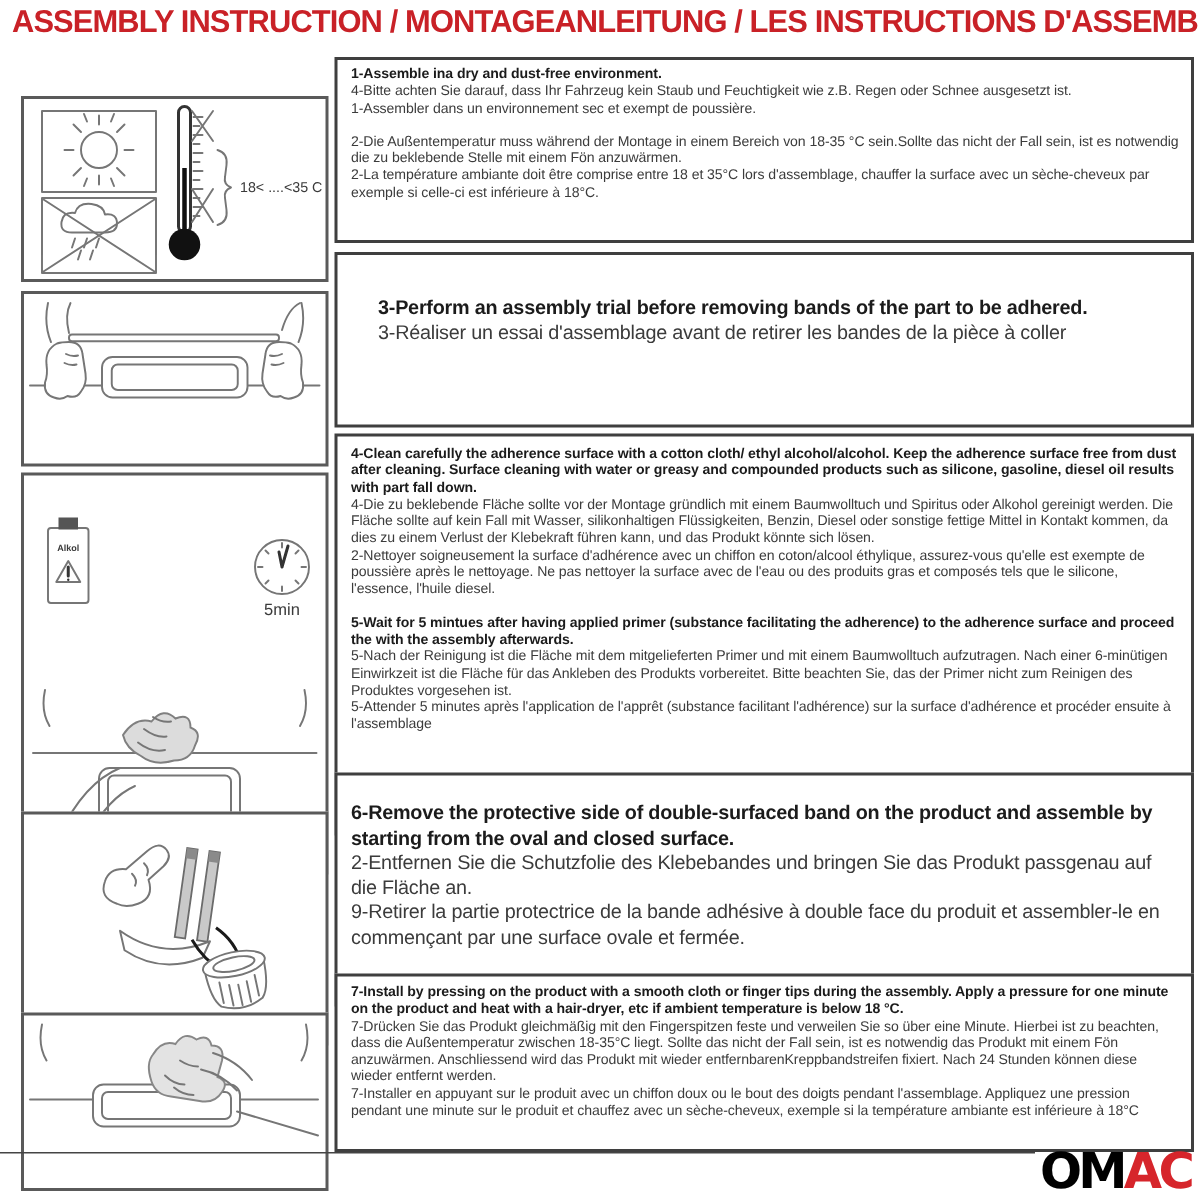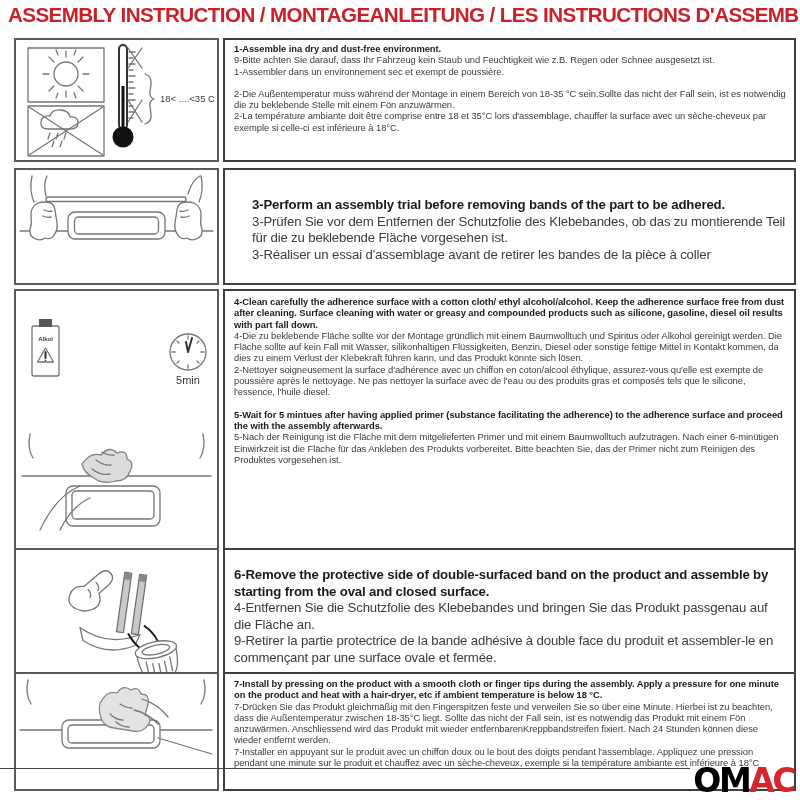--- a/index.html
+++ b/index.html
@@ -2,27 +2,27 @@
 <html><head>
 <meta charset="utf-8">
 <style>
   html,body{margin:0;padding:0;background:#fff;}
   .page{position:relative;width:800px;height:800px;background:#fff;overflow:hidden;
         font-family:"Liberation Sans",sans-serif;}
   .title{position:absolute;top:3px;left:0;width:800px;text-align:center;
          font-size:21px;font-weight:bold;color:#c92127;letter-spacing:-0.6px;
          transform:scaleX(0.98);white-space:nowrap;}
   .cell{position:absolute;background:#fff;border:2px solid #f97316;box-sizing:border-box;}
-  .cell-l{left:14px;width:205px;border-color:#5a5a5a;}
+  .cell-l{left:14px;width:205px;border-color:#5a5a5a;margin-top:26px;}
   .cell-r{left:223px;width:573px;border-color:#3f3f3f;}
   .r1{top:38px;height:124px}
   .r2{top:168px;height:117px}
   .r3{top:289px;height:268px}
-  .r4{top:548px;height:156px}
-  .r5{top:672px;height:119px}
+  .r4{top:515px;height:156px}
+  .r5{top:649px;height:119px}
   .txt{padding:3px 8px 0 9px;}
   .txt p{margin:0;}
   .small p{font-size:9.4px;line-height:11.3px;letter-spacing:-0.05px;}
   .large p{font-size:13.2px;line-height:16.6px;letter-spacing:-0.15px;}
   .en{font-weight:bold;color:#1b1b1b;}
   .alt{color:#3b3b3b;font-weight:normal;}
   .gap{height:11px;}
   .pt-lg1{padding-top:27px;padding-left:27px;}
   .pt-lg2{padding-top:17px;}
   .illus{width:100%;height:100%;display:block;}
@@ -63,21 +63,21 @@
         <path class="ln" d="M113,12 h6 M113,18 h4 M113,24 h6 M113,30 h4 M113,36 h6 M113,42 h4 M113,48 h6 M113,54 h4 M113,60 h6 M113,66 h4 M113,72 h6 M113,78 h4"></path>
         <path class="ln" d="M112,8 L126,28 M126,8 L112,28 M112,60 L126,82 M126,60 L112,82"></path>
         <path class="ln" d="M129,34 q7,2 6,10 l-1,8 q-1,5 4,7 q-5,2 -4,7 l1,8 q1,8 -6,10"></path>
         <text class="svgtxt" x="144" y="62" font-size="9.5">18&lt; ....&lt;35 C</text>
       </g>
     </svg>
   </div>
   <div class="cell cell-r r1">
     <div class="txt small">
       <p class="en">1-Assemble ina dry and dust-free environment.</p>
-      <p class="alt">9-Bitte achten Sie darauf, dass Ihr Fahrzeug kein Staub und Feuchtigkeit wie z.B. Regen oder Schnee ausgesetzt ist.</p>
+      <p class="alt">4-Bitte achten Sie darauf, dass Ihr Fahrzeug kein Staub und Feuchtigkeit wie z.B. Regen oder Schnee ausgesetzt ist.</p>
       <p class="alt">1-Assembler dans un environnement sec et exempt de poussière.</p>
       <div class="gap"></div>
       <p class="alt">2-Die Außentemperatur muss während der Montage in einem Bereich von 18-35 °C  sein.Sollte das nicht der Fall sein, ist es notwendig die zu beklebende Stelle mit einem Fön anzuwärmen.</p>
       <p class="alt">2-La température ambiante doit être comprise entre 18 et 35°C lors d'assemblage, chauffer la surface avec un sèche-cheveux par exemple si celle-ci est inférieure à 18°C.</p>
     </div>
   </div>
 
   <div class="cell cell-l r2">
     <svg class="illus" viewBox="0 0 201 113">
       <g>
@@ -94,21 +94,20 @@
       <g>
         <path class="ln" d="M172,24 q4,-14 12,-18"></path>
         <path class="ln fillw" d="M178,33 q8,4 7,14 q-1,7 1,12 q1,8 -6,10 q-5,2 -9,-1 q-6,2 -9,-3 q-4,-5 -3,-12 l2,-13 q1,-8 9,-8 q5,0 8,1 z"></path>
         <path class="ln" d="M172,40 q-4,2 -8,1 M173,46 q-4,2 -8,1"></path>
       </g>
     </svg>
   </div>
   <div class="cell cell-r r2">
     <div class="txt large pt-lg1">
       <p class="en">3-Perform an assembly trial before removing bands of the part to be adhered.</p>
-      <p class="alt">3-Prüfen Sie vor dem Entfernen der Schutzfolie des Klebebandes, ob das zu montierende Teil für die zu beklebende Fläche vorgesehen ist.</p>
       <p class="alt">3-Réaliser un essai d'assemblage avant de retirer les bandes de la pièce à coller</p>
     </div>
   </div>
 
   <div class="cell cell-l r3">
     <svg class="illus" viewBox="0 0 201 218">
       <g>
         <rect class="ln" x="16" y="12" width="27" height="50" rx="2"></rect>
         <rect x="23" y="5" width="13" height="8" fill="#555"></rect>
         <text class="svgtxt" x="29.5" y="27" font-size="6" font-weight="bold" text-anchor="middle">Alkol</text>
@@ -135,20 +134,21 @@
     </svg>
   </div>
   <div class="cell cell-r r3">
     <div class="txt small" style="padding-top:5px">
       <p class="en">4-Clean carefully the adherence surface with a cotton cloth/ ethyl alcohol/alcohol. Keep the adherence surface free from dust after cleaning. Surface cleaning with water or greasy and compounded products such as silicone, gasoline, diesel oil results with part fall down.</p>
       <p class="alt">4-Die zu beklebende Fläche sollte vor der Montage gründlich mit einem Baumwolltuch und Spiritus oder Alkohol gereinigt werden. Die Fläche sollte auf kein Fall mit Wasser, silikonhaltigen Flüssigkeiten, Benzin, Diesel oder sonstige fettige Mittel in Kontakt kommen, da dies zu einem Verlust der Klebekraft führen kann, und das Produkt könnte sich lösen.</p>
       <p class="alt">2-Nettoyer soigneusement la surface d'adhérence avec un chiffon en coton/alcool éthylique, assurez-vous qu'elle est exempte de poussière après le nettoyage. Ne pas nettoyer la surface avec de l'eau ou des produits gras et composés tels que le silicone, l'essence, l'huile diesel.</p>
       <div class="gap"></div>
       <p class="en">5-Wait for 5 mintues after having applied primer (substance facilitating the adherence) to the adherence surface and proceed the with the assembly afterwards.</p>
       <p class="alt">5-Nach der Reinigung ist die Fläche mit dem mitgelieferten Primer und mit einem Baumwolltuch aufzutragen. Nach einer 6-minütigen Einwirkzeit ist die Fläche für das Ankleben des Produkts vorbereitet. Bitte beachten Sie, das der Primer nicht zum Reinigen des Produktes vorgesehen ist.</p>
+      <p class="alt">5-Attender 5 minutes après l'application de l'apprêt (substance facilitant l'adhérence) sur la surface d'adhérence et procéder ensuite à l'assemblage</p>
     </div>
   </div>
 
   <div class="cell cell-l r4">
     <svg class="illus" viewBox="0 0 201 117">
       <g transform="rotate(8 115 40)">
         <rect x="104" y="6" width="7" height="60" fill="#c9c9c9" stroke="#6b6b6b" stroke-width="1.2"></rect>
         <rect x="104" y="6" width="7" height="7" fill="#8a8a8a"></rect>
         <rect x="119" y="6" width="7" height="60" fill="#c9c9c9" stroke="#6b6b6b" stroke-width="1.2"></rect>
         <rect x="119" y="6" width="7" height="7" fill="#8a8a8a"></rect>
@@ -168,21 +168,21 @@
         <path class="ln fillw" d="M122,82 q0,20 6,26 q14,7 28,0 q6,-6 6,-26"></path>
         <ellipse class="ln fillw" cx="142" cy="82" rx="21" ry="8"></ellipse>
         <ellipse class="ln" cx="142" cy="82" rx="14" ry="4.5"></ellipse>
         <path class="ln" d="M130,92 v14 M136,95 v14 M142,96 v14 M148,95 v14 M154,92 v14"></path>
       </g>
     </svg>
   </div>
   <div class="cell cell-r r4">
     <div class="txt large pt-lg2">
       <p class="en">6-Remove the protective side of double-surfaced band on the product and assemble by starting from the oval and closed surface.</p>
-      <p class="alt">4-Entfernen Sie die Schutzfolie des Klebebandes und bringen Sie das Produkt passgenau auf die Fläche an.</p>
+      <p class="alt">2-Entfernen Sie die Schutzfolie des Klebebandes und bringen Sie das Produkt passgenau auf die Fläche an.</p>
       <p class="alt">9-Retirer la partie protectrice de la bande adhésive à double face du produit et assembler-le en commençant par une surface ovale et fermée.</p>
     </div>
   </div>
 
   <div class="cell cell-l r5">
     <svg class="illus" viewBox="0 0 201 115">
       <g>
         <path class="ln" d="M12,6 q-3,14 3,24 M188,6 q3,14 -3,24 M4,56 H196"></path>
       </g>
       <rect class="ln fillw" x="46" y="46" width="98" height="28" rx="7"></rect>

